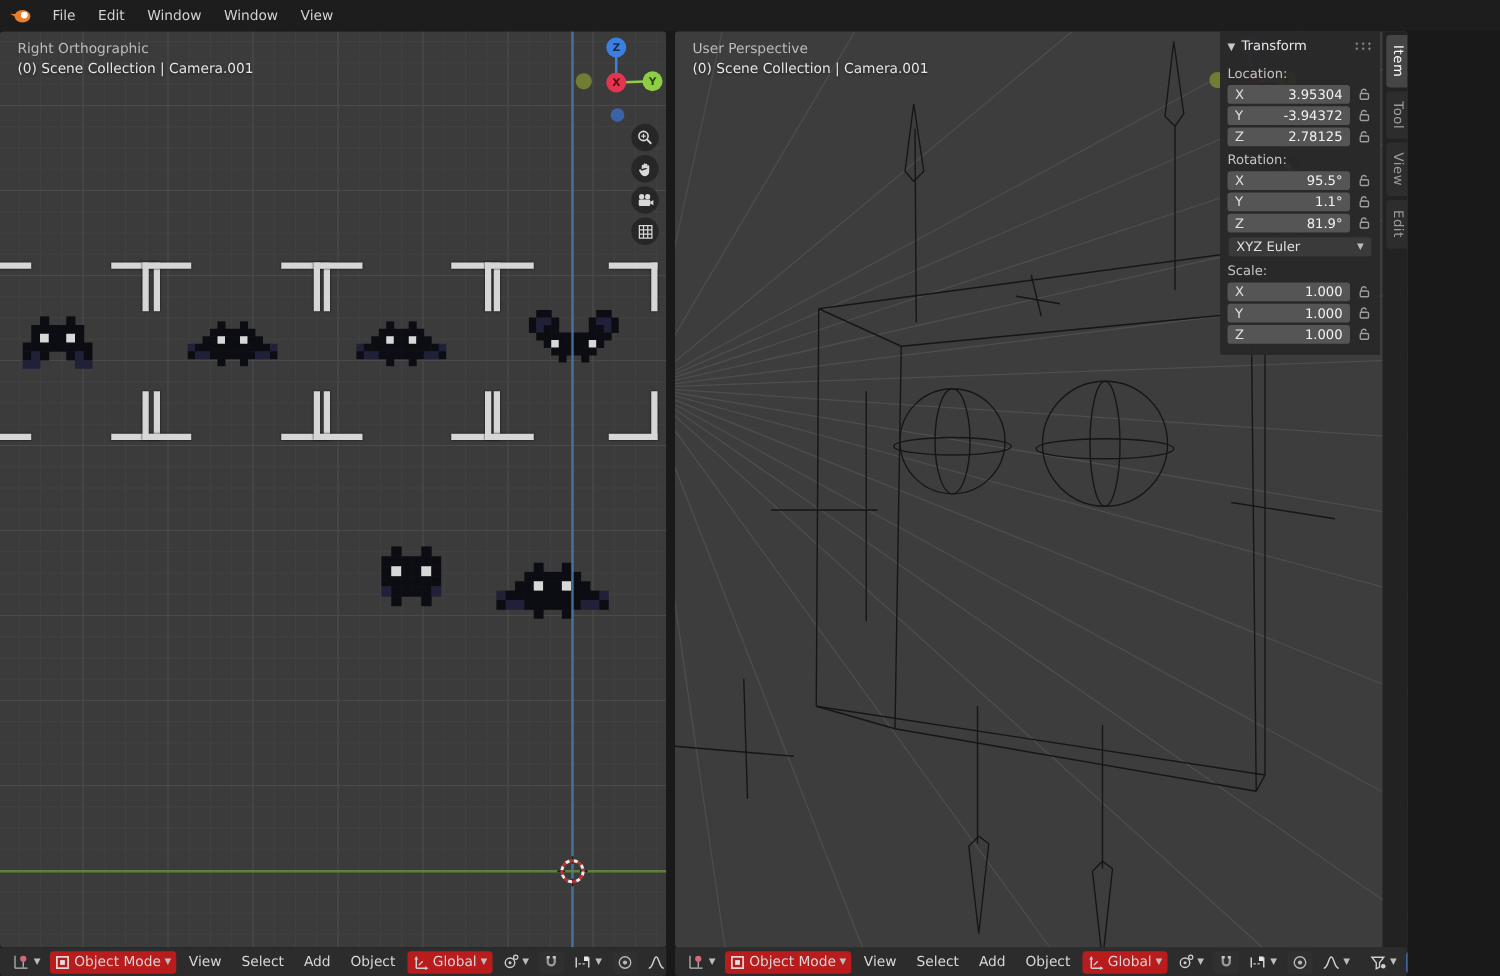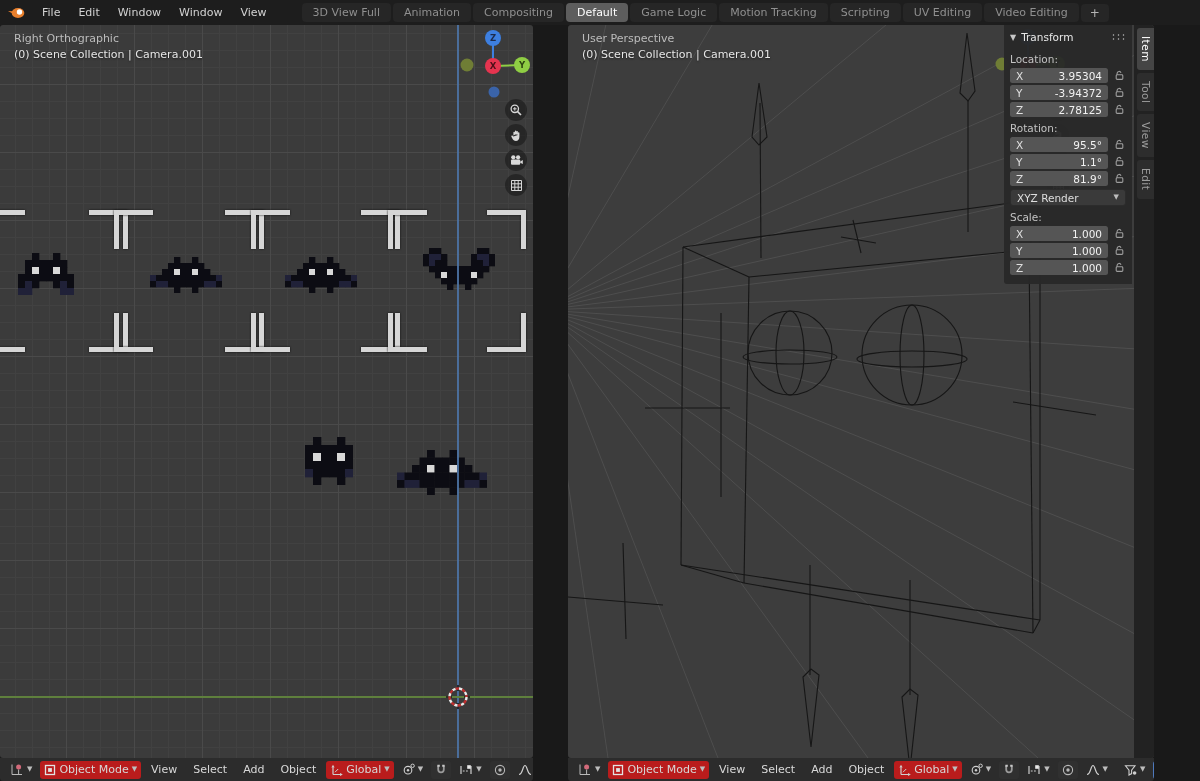--- a/index.html
+++ b/index.html
@@ -9,21 +9,21 @@
   .logo{display:flex;align-items:center;margin-right:8px}
   .menus{display:flex;}
   .menu-item{color:#d2d2d2;font-size:11px;padding:3px 9px;border-radius:3px}
   .ws-tabs{display:flex;align-items:center;margin-left:26px;gap:2px}
   .ws-tab{color:#8f8f8f;font-size:11px;padding:3px 11px;background:#262626;border-radius:4px;white-space:nowrap}
   .ws-tab.active{background:#5d5d5d;color:#ffffff}
   .ws-add{color:#b5b5b5;font-size:12px;padding:2px 9px;background:#262626;border-radius:4px}
   
   .editor{position:absolute;top:25px;height:756px}
   .editor-left{left:0;width:533px}
-  .editor-right{left:568px;width:586px}
+  .editor-right{left:540px;width:586px}
   .canvas{position:relative;width:100%;height:733px;overflow:hidden;border-radius:3px}
   .canvas-left{background-color:#3b3b3b;
     background-image:
       linear-gradient(to right,#4a4a4a 1px,transparent 1px),
       linear-gradient(to bottom,#4a4a4a 1px,transparent 1px),
       linear-gradient(to right,#414141 1px,transparent 1px),
       linear-gradient(to bottom,#414141 1px,transparent 1px);
     background-size:68px 68px,68px 68px,17px 17px,17px 17px;
     background-position:-2px -9px,-2px -9px,-2px -9px,-2px -9px;}
   .canvas-right{background:#3d3d3d}
@@ -88,32 +88,20 @@
           <circle cx="12.5" cy="6" r="2.7" fill="#ffffff"></circle>
         </svg>
     </span>
     <nav class="menus" id="topbar-menus">
         <span class="menu-item">File</span>
         <span class="menu-item">Edit</span>
         <span class="menu-item">Window</span>
         <span class="menu-item">Window</span>
         <span class="menu-item">View</span>
       </nav>
-    <div class="ws-tabs" id="ws-tabs">
-        <span class="ws-tab">3D View Full</span>
-        <span class="ws-tab">Animation</span>
-        <span class="ws-tab">Compositing</span>
-        <span class="ws-tab active">Default</span>
-        <span class="ws-tab">Game Logic</span>
-        <span class="ws-tab">Motion Tracking</span>
-        <span class="ws-tab">Scripting</span>
-        <span class="ws-tab">UV Editing</span>
-        <span class="ws-tab">Video Editing</span>
-        <span class="ws-add">+</span>
-      </div>
   </div>
 
   <div class="editor editor-left">
     <div class="canvas canvas-left" id="canvas-left">
       <div class="vp-labels">
         <div class="vp-label-mode">Right Orthographic</div>
         <div class="vp-label-ctx">(0) Scene Collection | Camera.001</div>
       </div>
       <div class="axis-z-line" id="zline-left" style="left: 457px;"></div>
       <div class="axis-y-line" id="yline-left" style="top: 671px;"></div>
@@ -713,21 +701,21 @@
                 <span class="np-val">81.9°</span>
               </div>
               <span class="np-lock">
                 <svg width="11" height="11" viewBox="0 0 11 11">
                   <path d="M3.1 4.8V3.3a2 2 0 0 1 3.9-.5" fill="none" stroke="#9d9d9d" stroke-width="1.1"></path>
                   <rect x="2.2" y="4.8" width="6.6" height="4.6" rx="0.9" fill="none" stroke="#9d9d9d" stroke-width="1.1"></rect>
                 </svg>
               </span>
             </div>
             <div class="np-drop">
-              <span>XYZ Render</span>
+              <span>XYZ Euler</span>
               <span class="chev">▼</span>
             </div>
             <div class="np-sec-label">Scale:</div>
             <div class="np-row">
               <div class="np-field">
                 <span class="np-axis">X</span>
                 <span class="np-val">1.000</span>
               </div>
               <span class="np-lock">
                 <svg width="11" height="11" viewBox="0 0 11 11">

